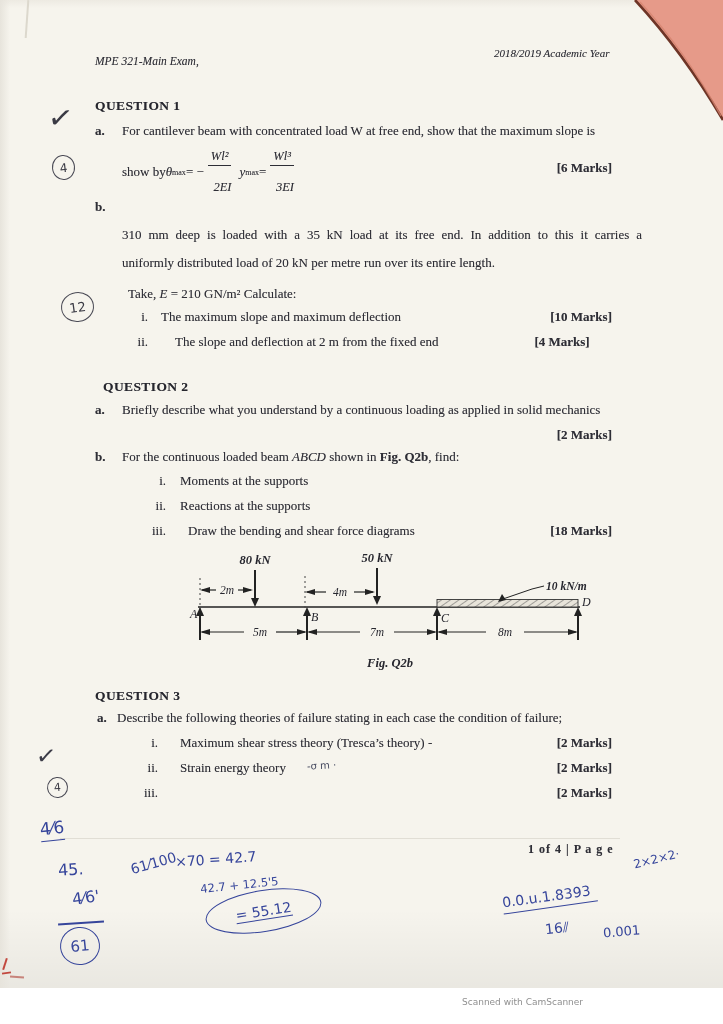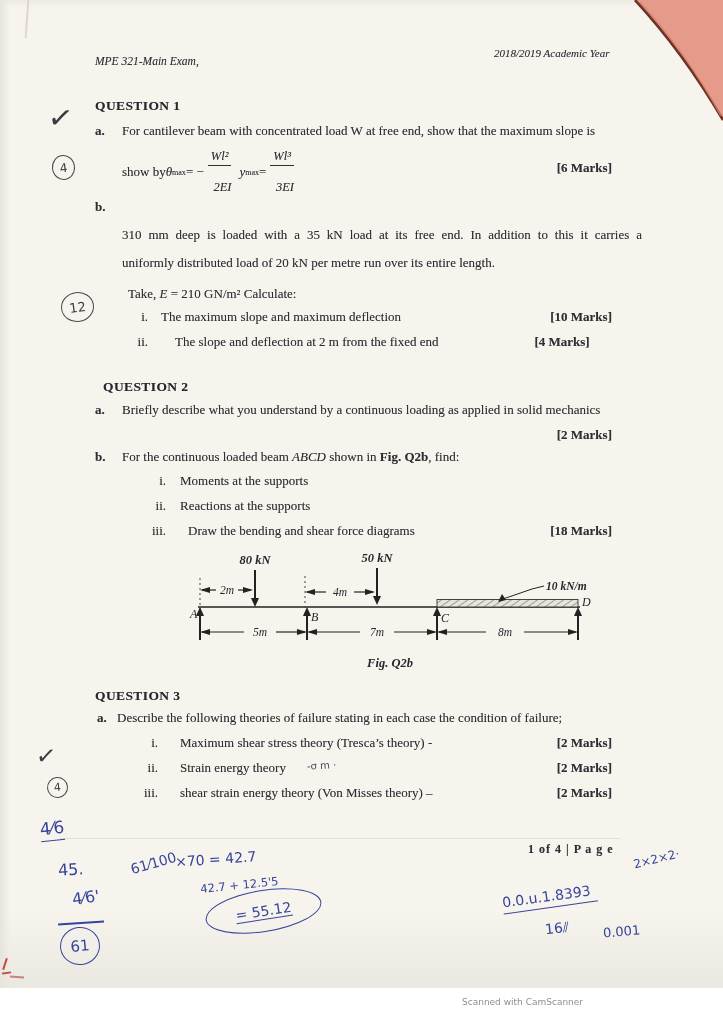--- a/index.html
+++ b/index.html
@@ -192,21 +192,20 @@
   <div class="abs ptext rnum" style="left:128px;top:735px;width:30px;">i.</div>
   <div class="abs ptext" style="left:180px;top:735px;">Maximum shear stress theory (Tresca’s theory) -</div>
   <div class="marks ptext" style="top:735px;">[2 Marks]</div>
 
   <div class="abs ptext rnum" style="left:128px;top:760px;width:30px;">ii.</div>
   <div class="abs ptext" style="left:180px;top:760px;">Strain energy theory</div>
   <div class="abs hw" style="left:307px;top:760px;font-size:10px;color:#44485e;transform:rotate(-3deg);">-σ m ·</div>
   <div class="marks ptext" style="top:760px;">[2 Marks]</div>
 
   <div class="abs ptext rnum" style="left:128px;top:785px;width:30px;">iii.</div>
-  <div class="abs ptext" style="left:180px;top:785px;">shear strain energy theory (Von Misses theory)   –</div>
   <div class="marks ptext" style="top:785px;">[2 Marks]</div>
 
   <div class="abs" style="left:60px;top:838px;width:560px;height:1px;background:#b9b5aa;opacity:.35;"></div>
   <div class="abs ptext bold" style="left:528px;top:842px;font-size:12px;letter-spacing:1px;">1 of 4 | P a g e</div>
 
   <div class="abs inkdark" style="left:48px;top:100px;font-size:30px;transform:rotate(8deg);">✓</div>
   <div class="abs circ" style="left:52px;top:155px;width:21px;height:23px;font-size:12px;transform:rotate(-6deg);">
     <span>4</span>
   </div>
   <div class="abs circ" style="left:61px;top:292px;width:31px;height:28px;font-size:13px;transform:rotate(-8deg);">

